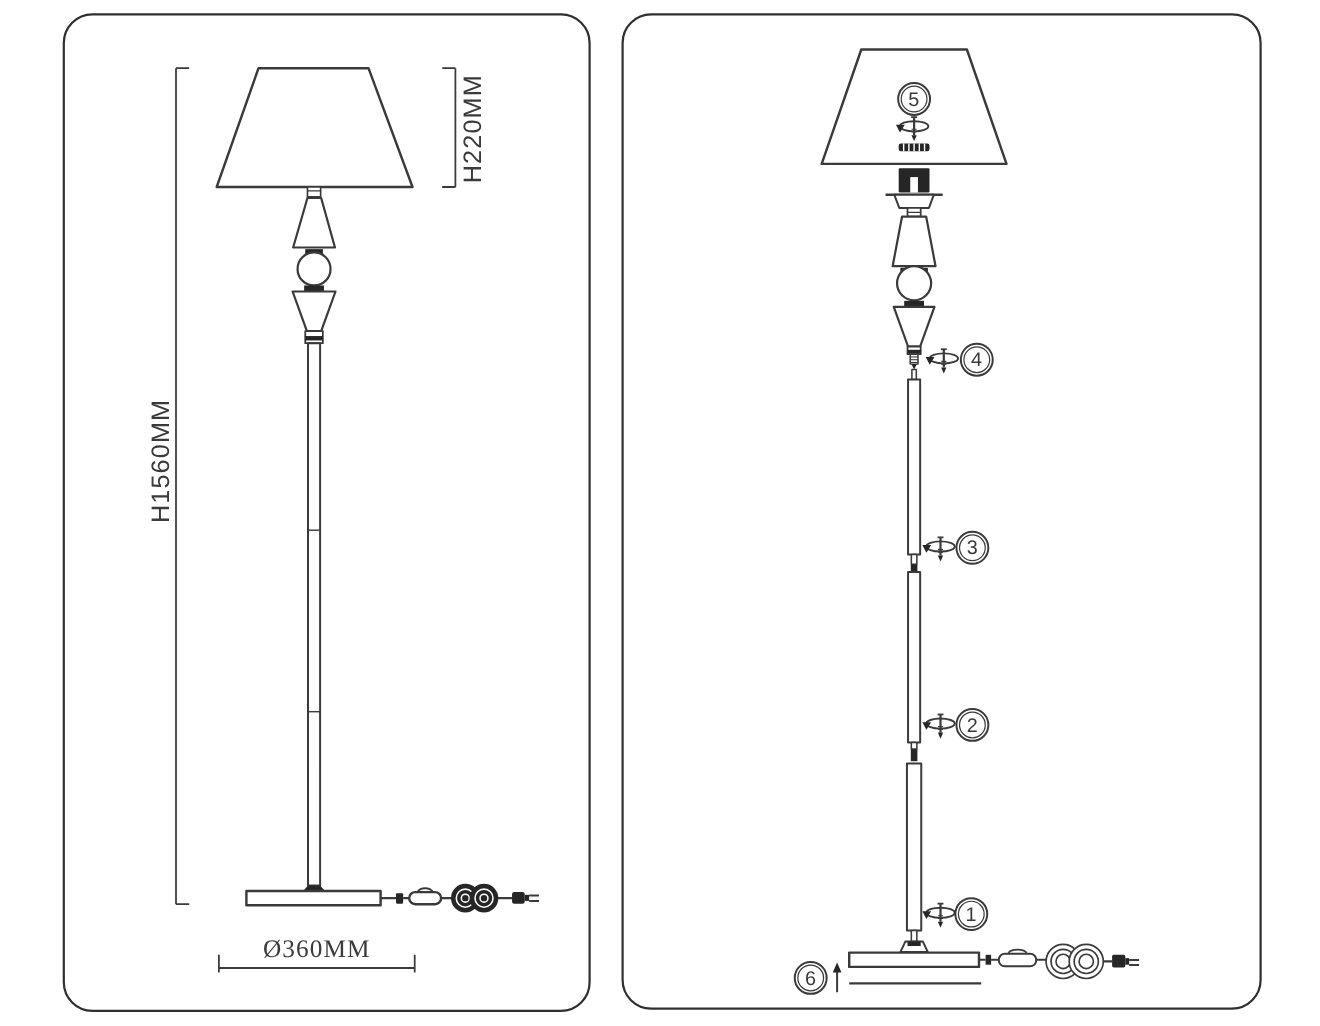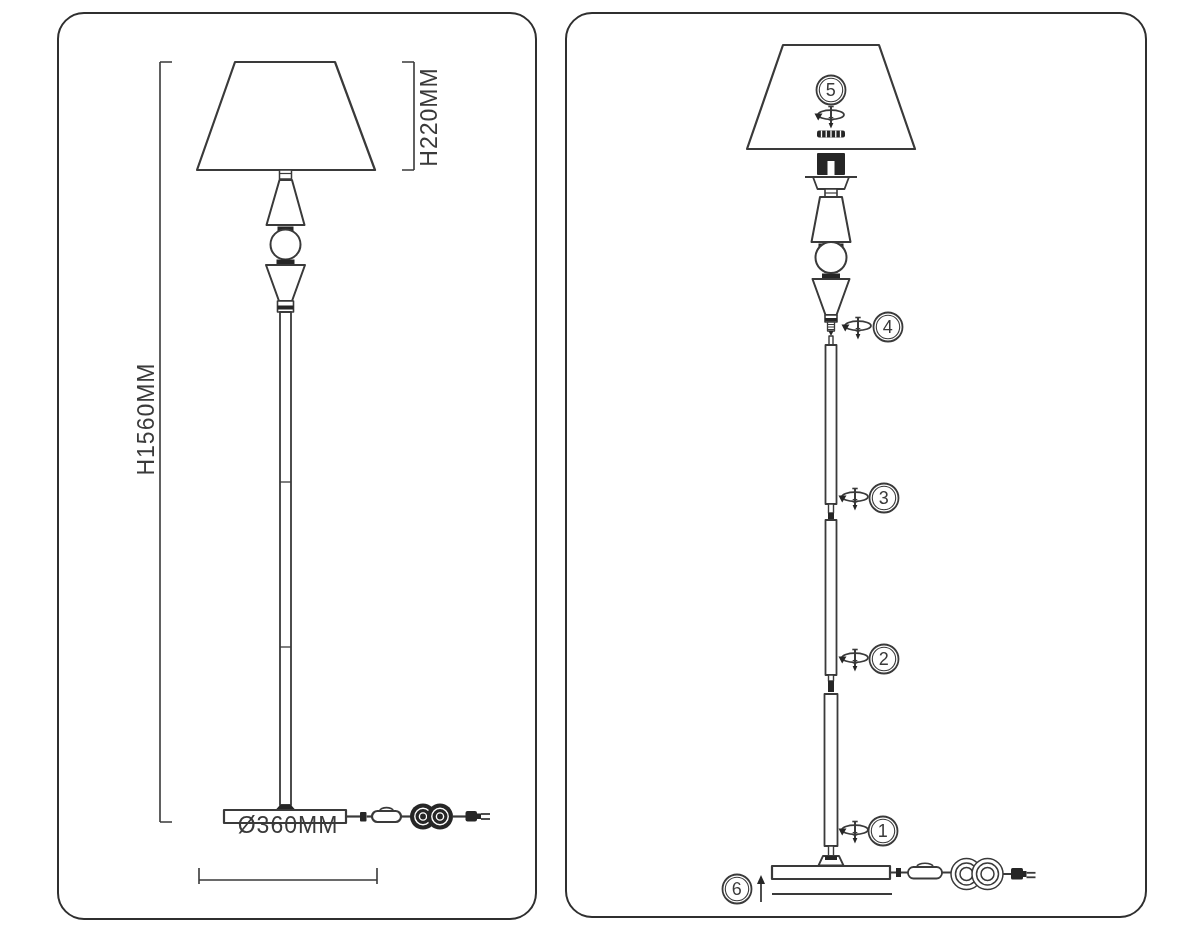--- a/index.html
+++ b/index.html
@@ -81,21 +81,21 @@
           <rect class="dk" rx="2" x="406.5" y="797" width="11.5" height="10.5"></rect>
           <rect class="dk" x="418" y="799.5" width="4" height="5.5"></rect>
           <line class="ln" stroke-width="1.8" x1="422" y1="800" x2="431" y2="800"></line>
           <line class="ln" stroke-width="1.8" x1="422" y1="805" x2="431" y2="805"></line>
         </g>
       </g>
     </svg>
 
     <span class="dim-label rot" style="left:16px;top:393px;width:141px;">H1560MM</span>
     <span class="dim-label rot" style="left:310px;top:91px;width:120px;">H220MM</span>
-    <span class="dim-label" style="left:159px;top:799px;width:140px;">Ø360MM</span>
+    <span class="dim-label" style="left:159px;top:837px;width:140px;font-family:Liberation Serif, serif;">Ø360MM</span>
   </section>
 
   <section class="panel panel-right">
     <svg width="578" height="902" viewBox="0 0 578 902">
       <defs>
         <g id="screwIcon">
           <ellipse class="ln" stroke-width="1.7" cx="0" cy="-1.2" rx="13" ry="4.6"></ellipse>
           <polygon class="dk" points="-16.5,-2.5 -8.5,-2.5 -12.8,4.5"></polygon>
           <line class="ln" stroke-width="2" x1="0" y1="-9.5" x2="0" y2="7"></line>
           <line class="ln" stroke-width="1.6" x1="-2.7" y1="-9.5" x2="2.7" y2="-9.5"></line>

